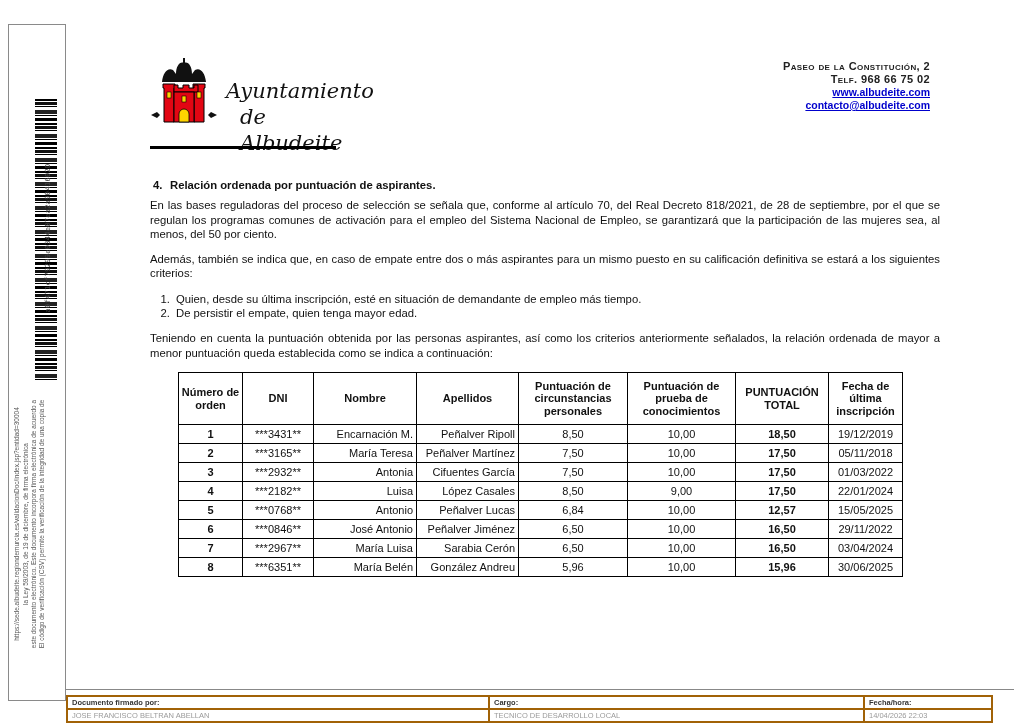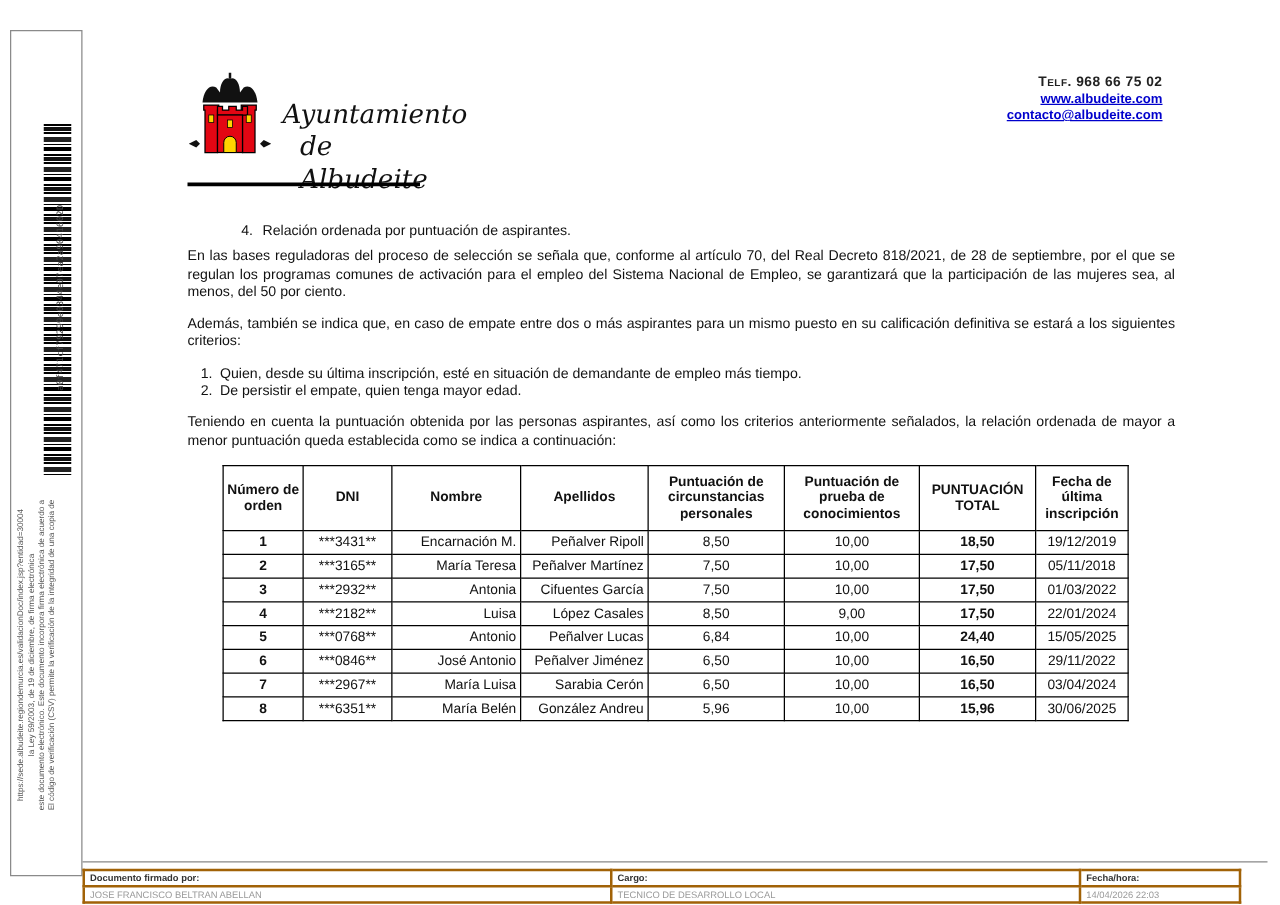--- a/index.html
+++ b/index.html
@@ -38,21 +38,21 @@
 
   .contact { position:absolute; left:640px; top:60px; width:290px; text-align:right; }
   .contact .addr { font-variant:small-caps; font-weight:bold; font-size:11px; line-height:13px;
                    color:#222; letter-spacing:0.4px; }
   .contact a { display:block; font-size:10.5px; line-height:13px; font-weight:bold;
                color:#0000cc; text-decoration:underline; }
 
   
   .content { position:absolute; left:150px; top:178px; width:790px; font-size:11.3px;
              line-height:14.3px; color:#111; }
-  .sect-head { font-weight:normal; margin-bottom:6px;margin-left:40px; }
+  .sect-head { font-weight:bold; margin-bottom:6px; }
   .sect-head .num { display:inline-block; width:20px; padding-left:3px; }
   .para { text-align:justify; text-align-last:left; margin-bottom:11px; }
   .olist { margin:0 0 11px 8px; }
   .olist .li { display:flex; }
   .olist .li .n { width:18px; text-align:right; padding-right:6px; flex:0 0 auto; }
 
   
   .score-table { position:absolute; left:178px; top:372px; border-collapse:collapse;
                  table-layout:fixed; font-size:11px; color:#111; }
   .score-table th, .score-table td { border:1.5px solid #000; overflow:hidden; }
@@ -106,20 +106,21 @@
       <path d="M69,57 l-6,-3 -3,3 3,3 Z" fill="#111"></path>
     </svg>
     <div class="logo-text">
       <div class="l1">Ayuntamiento</div>
       <div class="l2">de Albudeite</div>
     </div>
   </div>
   <div class="logo-rule"></div>
 
   <div class="contact">
+    <div class="addr">Paseo de la Constitución, 2</div>
     <div class="addr">Telf. 968 66 75 02</div>
     <a href="#" class="link">www.albudeite.com</a>
     <a href="#" class="link">contacto@albudeite.com</a>
   </div>
 
   <div class="content">
     <div class="sect-head">
       <span class="num">4.</span><span>Relación ordenada por puntuación de aspirantes.</span>
     </div>
     <div class="para">En las bases reguladoras del proceso de selección se señala que, conforme al artículo 70, del Real Decreto 818/2021, de 28 de septiembre, por el que se regulan los programas comunes de activación para el empleo del Sistema Nacional de Empleo, se garantizará que la participación de las mujeres sea, al menos, del 50 por ciento.</div>
@@ -201,21 +202,21 @@
         <td class="b">17,50</td>
         <td>22/01/2024</td>
       </tr>
       <tr>
         <td class="b">5</td>
         <td>***0768**</td>
         <td class="txt">Antonio</td>
         <td class="txt">Peñalver Lucas</td>
         <td>6,84</td>
         <td>10,00</td>
-        <td class="b">24,40</td>
+        <td class="b">12,57</td>
         <td>15/05/2025</td>
       </tr>
       <tr>
         <td class="b">6</td>
         <td>***0846**</td>
         <td class="txt">José Antonio</td>
         <td class="txt">Peñalver Jiménez</td>
         <td>6,50</td>
         <td>10,00</td>
         <td class="b">16,50</td>

